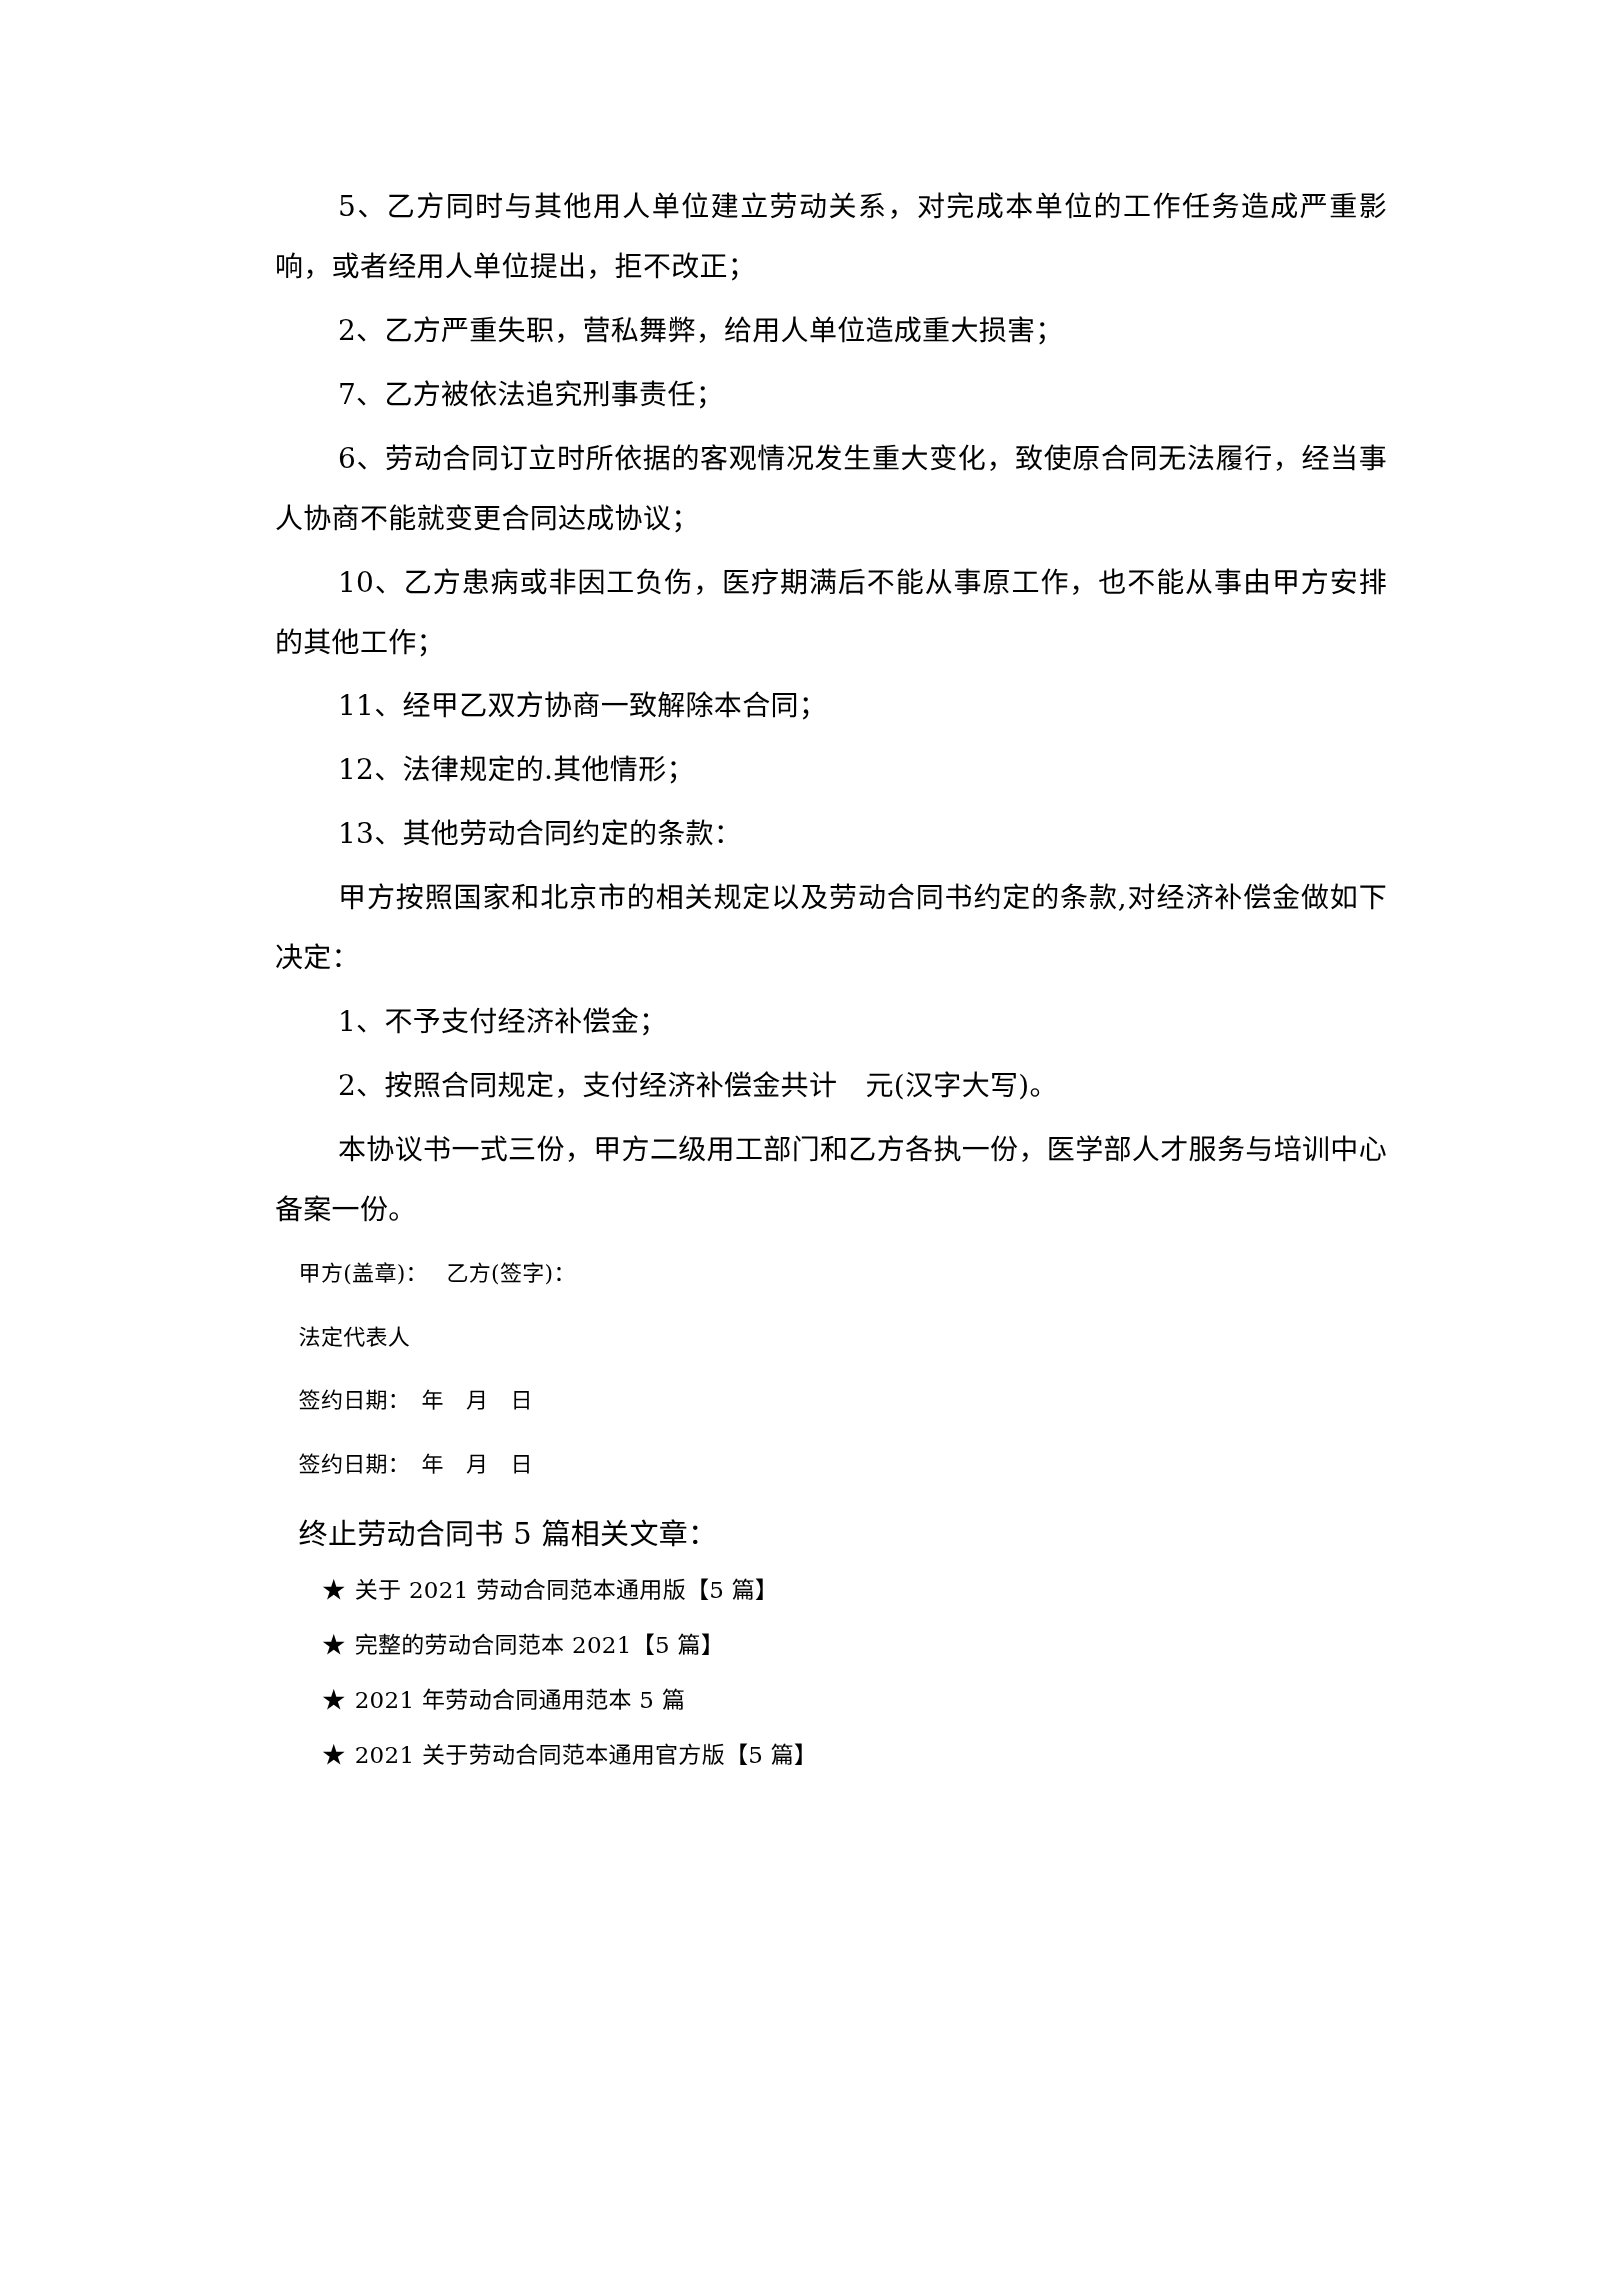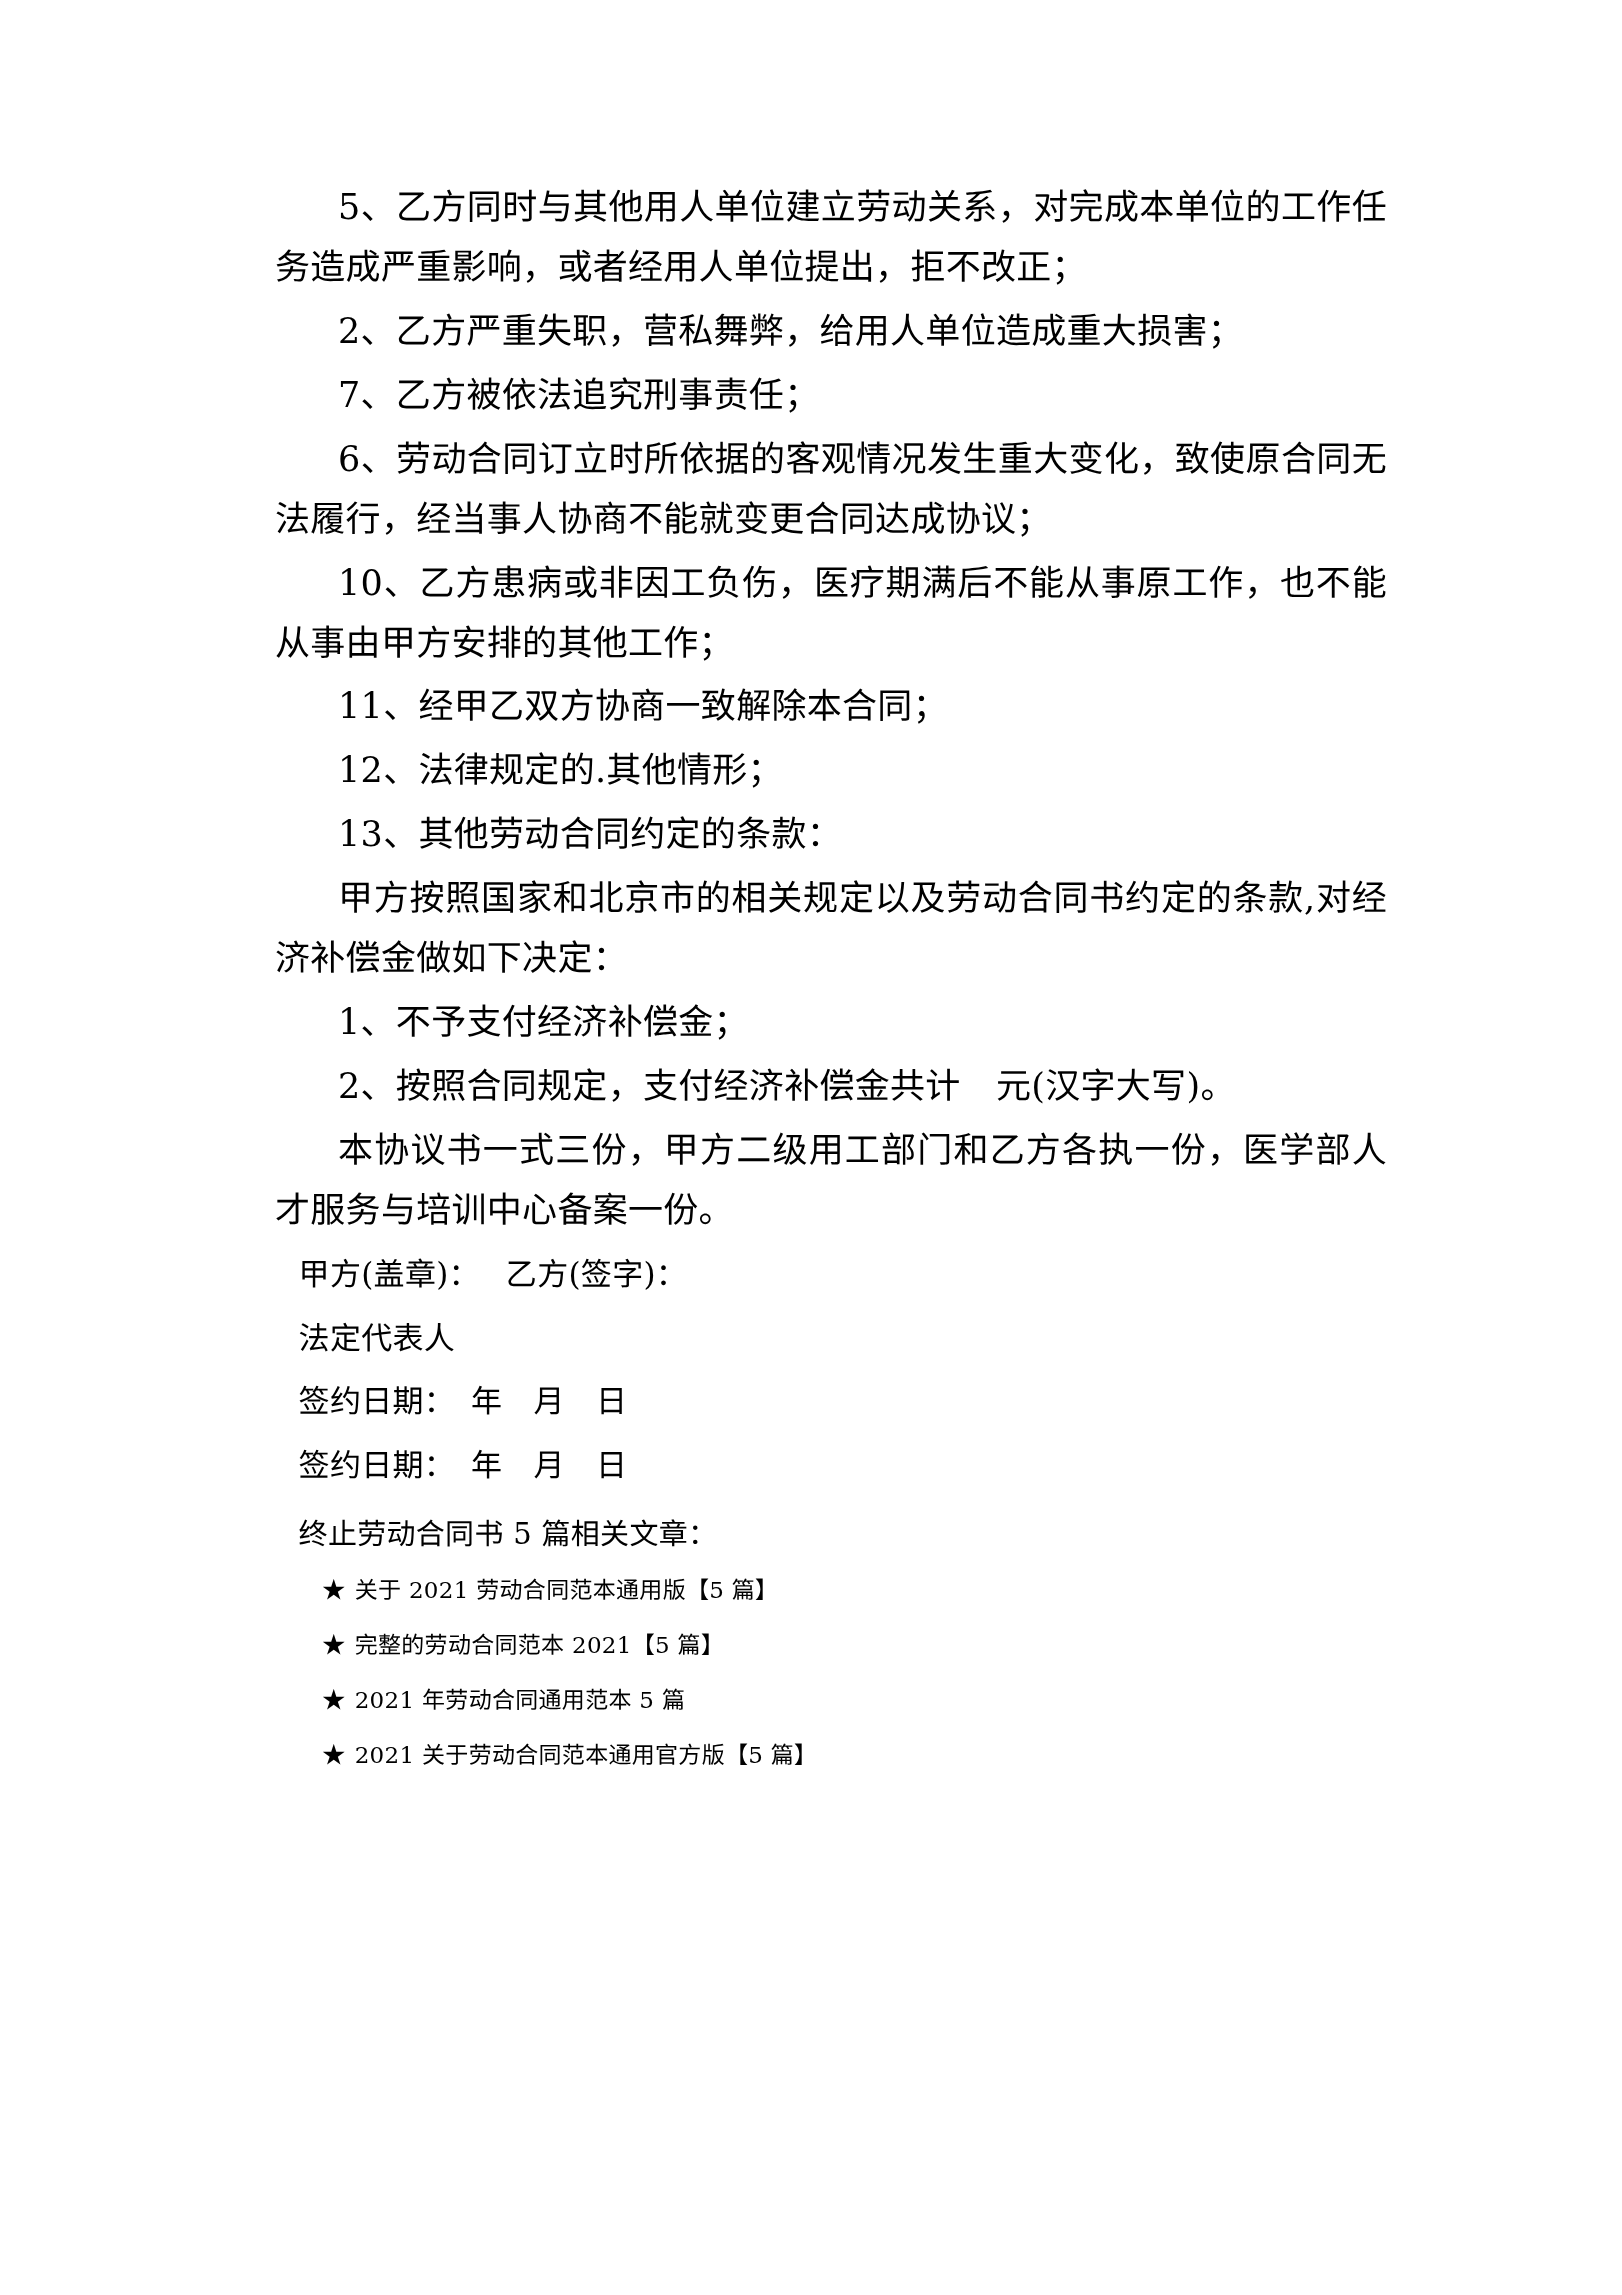--- a/index.html
+++ b/index.html
@@ -24,32 +24,32 @@
     height: 2295px;
     background: #ffffff;
   }
   .content {
     position: absolute;
     left: 275px;
     top: 177px;
     width: 1112px;
   }
   .para {
-    font-size: 35px;
+    font-size: 28px;
     line-height: 60px;
     text-align: justify;
     text-justify: inter-ideograph;
     margin: 0 0 3.9px 0;
     letter-spacing: 0.3px;
   }
   .indent {
     text-indent: 63px;
   }
   .sig {
-    font-size: 31px;
+    font-size: 22px;
     line-height: 60px;
     margin: 0 0 3.9px 0;
     text-indent: 23.6px;
     letter-spacing: 0.3px;
   }
   .related-title {
     font-size: 29px;
     line-height: 58px;
     margin: 9.2px 0 0 0;
     text-indent: 23.6px;

